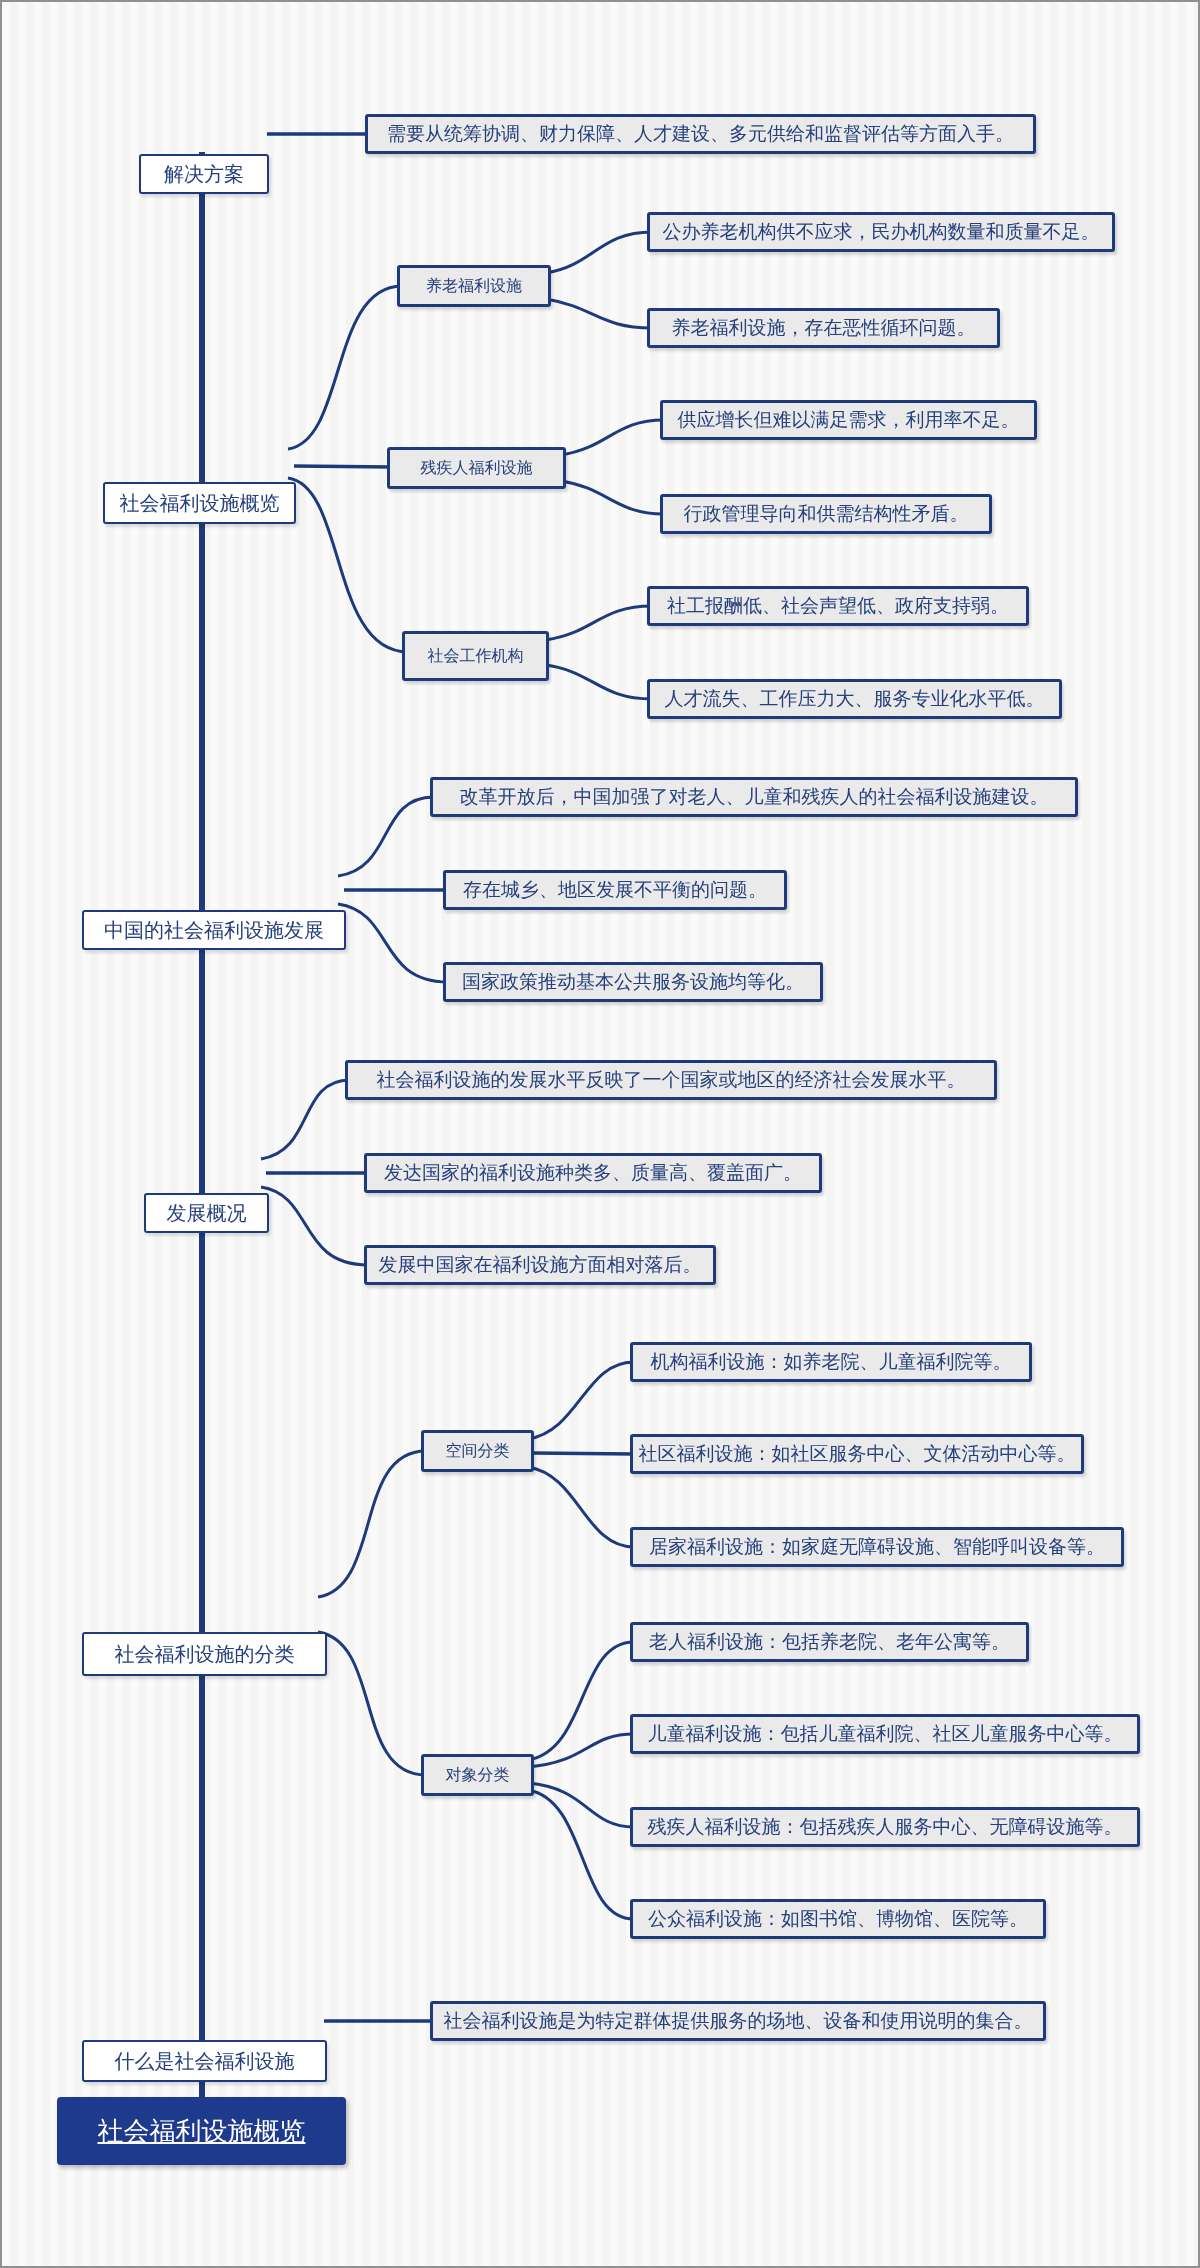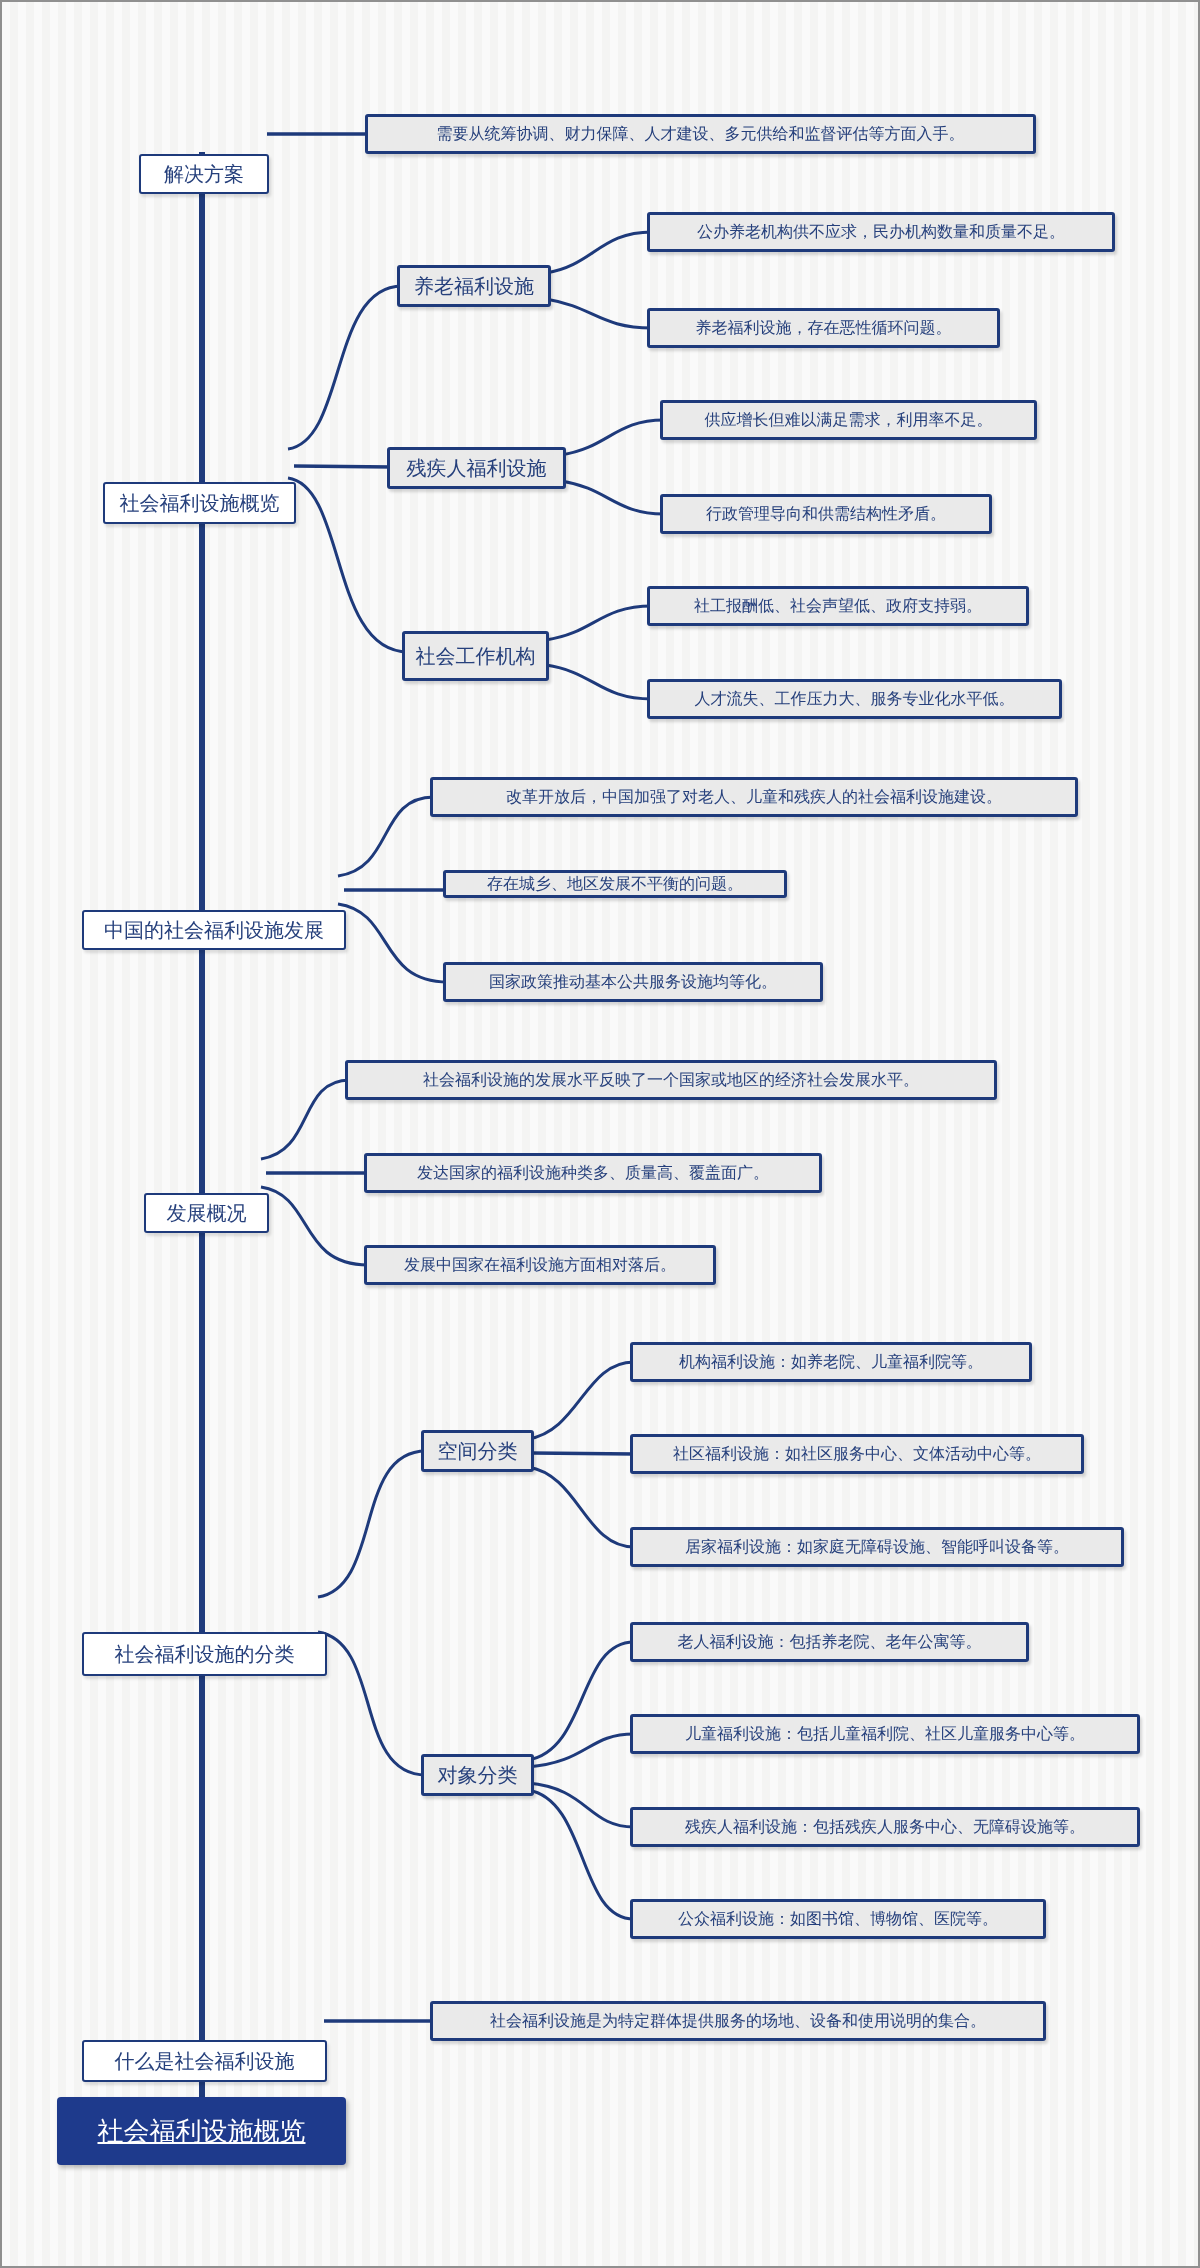--- a/index.html
+++ b/index.html
@@ -21,27 +21,27 @@
   .links .straight{stroke-width:3.5px;}
   .node{
     position:absolute;z-index:2;
     display:flex;align-items:center;justify-content:center;
     box-sizing:border-box;white-space:nowrap;
     color:var(--text,#26407c);
   }
   .leaf{
     background:var(--leaf-fill,#eaeaea);
     border:3px solid var(--border,#1e3a7b);
-    border-radius:3px;font-size:16px;
+    border-radius:3px;font-size:19px;
     box-shadow:2px 3px 3px rgba(0,0,0,0.15);
   }
   .subtopic{
     background:var(--leaf-fill,#eaeaea);
     border:3px solid var(--border,#1e3a7b);
-    border-radius:3px;font-size:20px;
+    border-radius:3px;font-size:16px;
     box-shadow:2px 3px 3px rgba(0,0,0,0.15);
   }
   .topic{
     background:var(--topic-fill,#ffffff);
     border:2.5px solid var(--border,#1e3a7b);
     border-radius:3px;font-size:20px;
     box-shadow:2px 3px 3px rgba(0,0,0,0.12);
     margin-top:40px;
   }
   .root{
@@ -102,21 +102,21 @@
   <div class="node subtopic" style="left:385px;top:445px;width:179px;height:42px">残疾人福利设施</div>
   <div class="node leaf" style="left:658px;top:398px;width:377px;height:40px">供应增长但难以满足需求，利用率不足。</div>
   <div class="node leaf" style="left:658px;top:492px;width:332px;height:40px">行政管理导向和供需结构性矛盾。</div>
 
   <div class="node subtopic" style="left:400px;top:629px;width:147px;height:50px">社会工作机构</div>
   <div class="node leaf" style="left:645px;top:584px;width:382px;height:40px">社工报酬低、社会声望低、政府支持弱。</div>
   <div class="node leaf" style="left:645px;top:677px;width:415px;height:40px">人才流失、工作压力大、服务专业化水平低。</div>
 
   <div class="node topic" style="left:80px;top:868px;width:264px;height:40px">中国的社会福利设施发展</div>
   <div class="node leaf" style="left:428px;top:775px;width:648px;height:40px">改革开放后，中国加强了对老人、儿童和残疾人的社会福利设施建设。</div>
-  <div class="node leaf" style="left:441px;top:868px;width:344px;height:28px">存在城乡、地区发展不平衡的问题。</div>
+  <div class="node leaf" style="left:441px;top:868px;width:344px;height:40px">存在城乡、地区发展不平衡的问题。</div>
   <div class="node leaf" style="left:441px;top:960px;width:380px;height:40px">国家政策推动基本公共服务设施均等化。</div>
 
   <div class="node topic" style="left:142px;top:1151px;width:125px;height:40px">发展概况</div>
   <div class="node leaf" style="left:343px;top:1058px;width:652px;height:40px">社会福利设施的发展水平反映了一个国家或地区的经济社会发展水平。</div>
   <div class="node leaf" style="left:362px;top:1151px;width:458px;height:40px">发达国家的福利设施种类多、质量高、覆盖面广。</div>
   <div class="node leaf" style="left:362px;top:1243px;width:352px;height:40px">发展中国家在福利设施方面相对落后。</div>
 
   <div class="node topic" style="left:80px;top:1590px;width:245px;height:44px">社会福利设施的分类</div>
 
   <div class="node subtopic" style="left:419px;top:1428px;width:113px;height:42px">空间分类</div>

